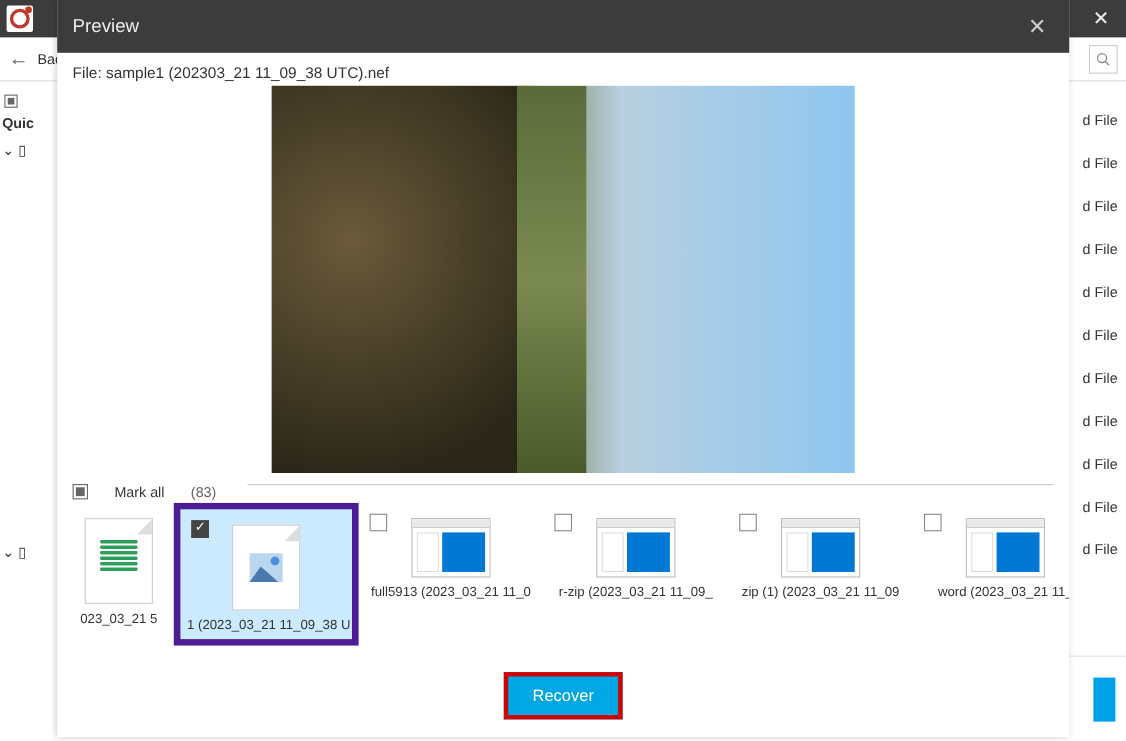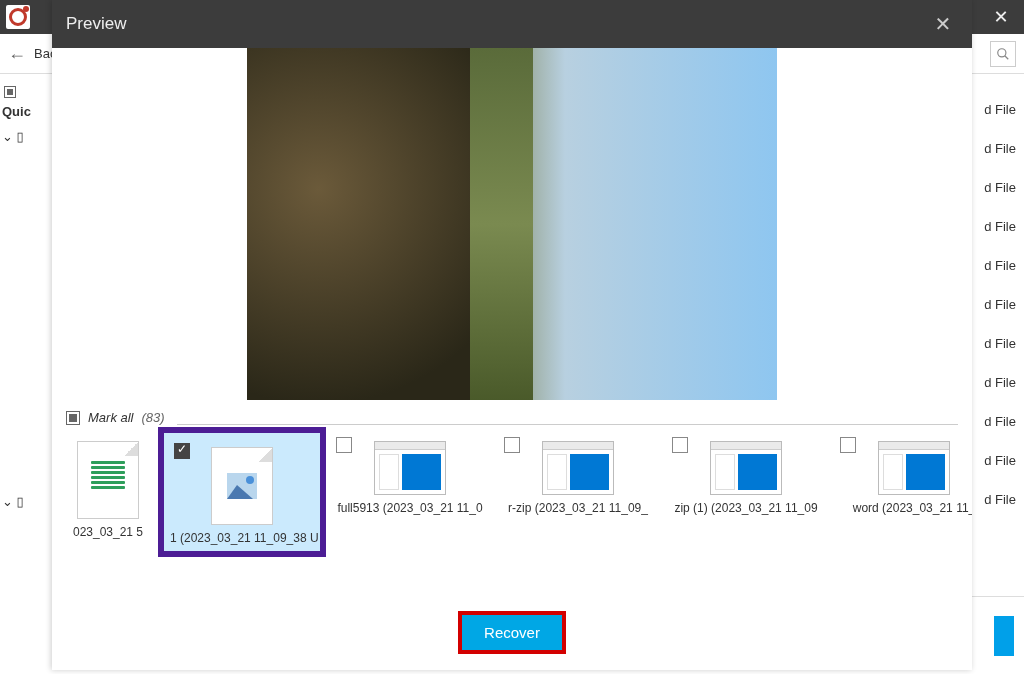--- a/index.html
+++ b/index.html
@@ -35,21 +35,21 @@
     .modal-titlebar .title { color: #eee; font-size: 17px; font-weight: 400; }
     .modal-titlebar .close { margin-left: auto; color: #ccc; font-size: 20px; cursor: pointer; width: 30px; text-align: center; }
 
     .file-label { padding: 10px 14px 4px; color: #333; font-size: 14px; }
 
     .preview-img { flex: 0 0 auto; display:flex; justify-content:center; }
     .preview-img .img-box { width: 530px; height: 352px; background: linear-gradient(90deg, #3b3a2a 0%, #5a5a38 35%, #7a8050 44%, #b8d0e0 60%, #8ec6f0 100%); position: relative; overflow:hidden; }
     .preview-img .img-box::before { content:""; position:absolute; left:0; top:0; width:45%; height:100%; background: radial-gradient(circle at 30% 40%, #6b5a3a 0%, #2a2718 80%); }
     .preview-img .img-box::after { content:""; position:absolute; left:42%; top:0; width:12%; height:100%; background: linear-gradient(180deg, #5a6b3a 0%, #7a8a50 50%, #4a5a2a 100%); }
 
-    .mark-row { display: flex; align-items: flex-end; gap: 8px; padding: 4px 14px 2px; margin-top:6px;font-style:italic;}
+    .mark-row { display: flex; align-items: flex-start; gap: 24px; padding: 4px 14px 2px; margin-top:6px;}
     .mark-row .mark-box { width: 14px; height: 14px; border: 1px solid #666; position: relative; }
     .mark-row .mark-box::after { content:""; position:absolute; inset:2px; background:#666; }
     .mark-row .mark-label { color: #333; }
     .mark-row .count { color: #666; }
     .mark-row .line { flex:1; height:1px; background:#ccc; margin-left:4px; }
 
     .thumbs-wrap { overflow-x: hidden; padding: 0 6px; }
     .thumbs { display: flex; gap: 0; }
 
     .thumb { width: 168px; flex:0 0 168px; display:flex; flex-direction:column; align-items:center; padding: 4px 2px 6px; position: relative; }
@@ -125,20 +125,23 @@
       </div>
     </div>
   </div>
 </div>
 
 <div class="modal">
   <div class="modal-titlebar">
     <span class="title">Preview</span>
     <span class="close">✕</span>
   </div>
+  <div class="file-label">
+    <span>File: </span><span>sample1 (202303_21 11_09_38 UTC).nef</span>
+  </div>
   <div class="preview-img">
     <div class="img-box"></div>
   </div>
 
   <div class="mark-row">
     <span class="mark-box"></span>
     <span class="mark-label">Mark all</span>
     <span class="count">(83)</span>
     <span class="line"></span>
   </div>

